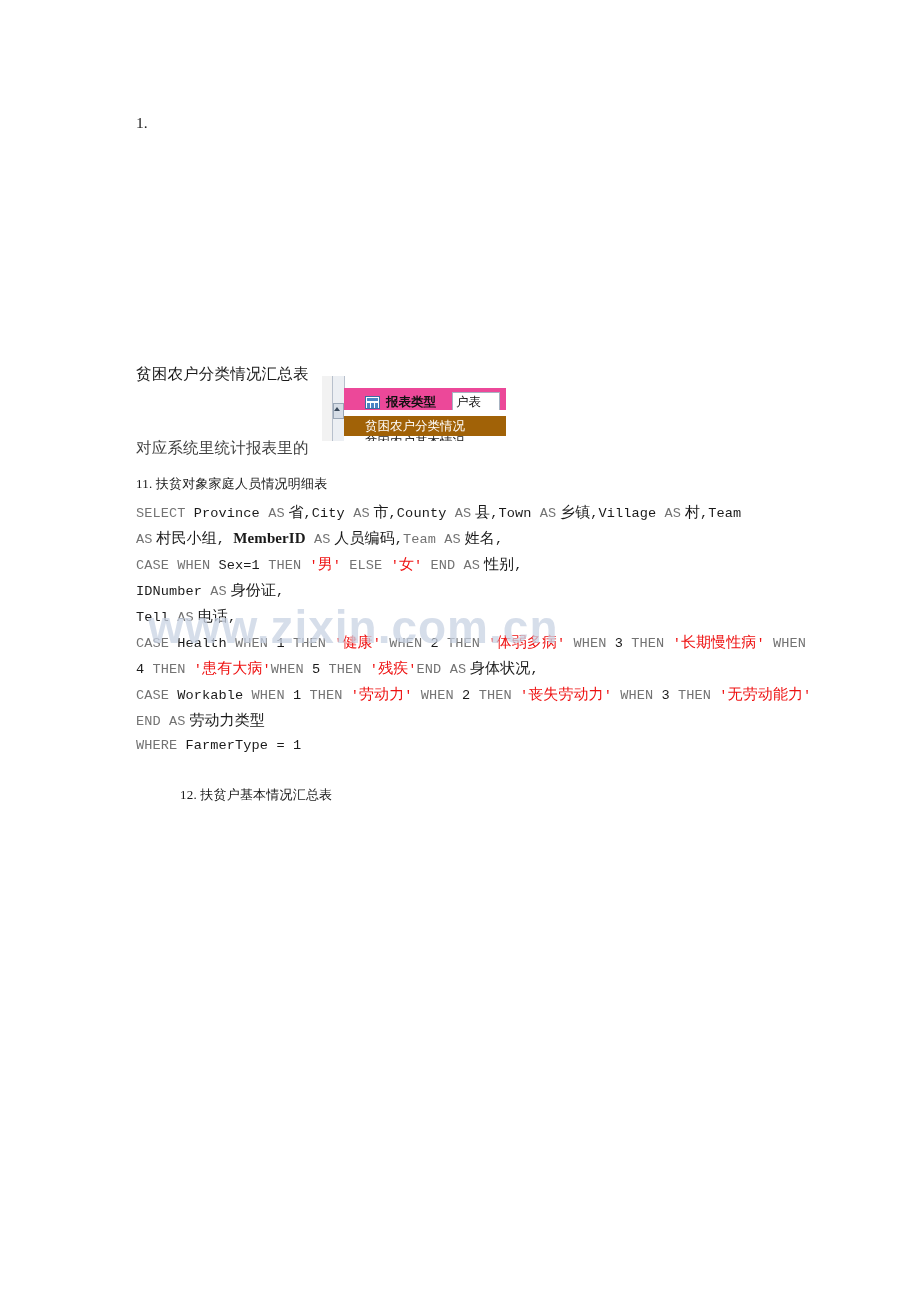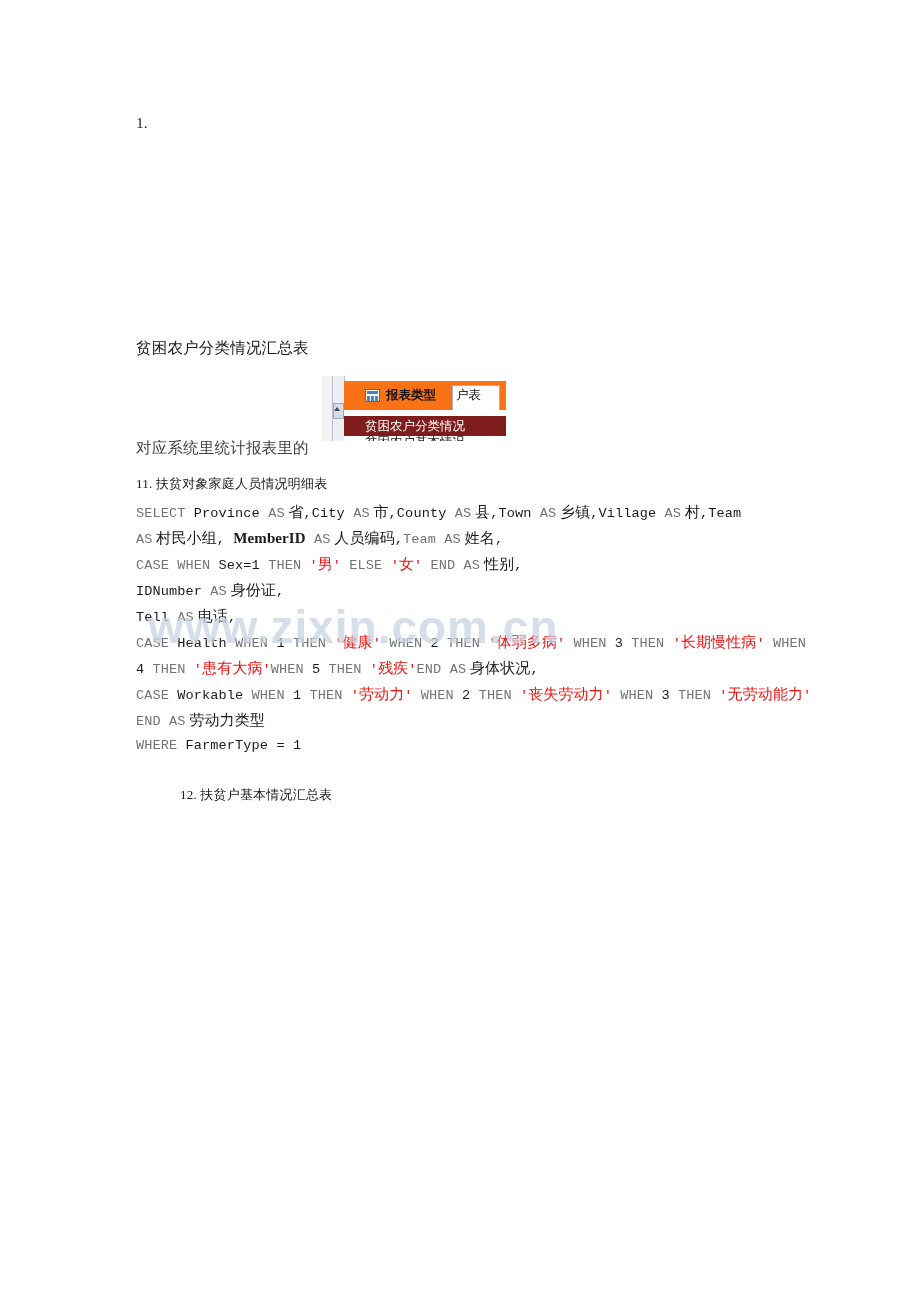--- a/index.html
+++ b/index.html
@@ -26,21 +26,21 @@
     top: 114px;
     font-size: 15.5px;
     font-family: "Liberation Serif", "DejaVu Serif", serif;
     color: #1a1a1a;
   }
 
   
   .report-title {
     position: absolute;
     left: 136px;
-    top: 338px;
+    top: 364px;
     font-size: 15.5px;
     letter-spacing: 0.2px;
     color: #1a1a1a;
   }
   .corresponds-line {
     position: absolute;
     left: 136px;
     top: 438px;
     font-size: 15.5px;
     letter-spacing: 0.2px;
@@ -92,24 +92,24 @@
     top: 31px;
     width: 0;
     height: 0;
     border-left: 3px solid transparent;
     border-right: 3px solid transparent;
     border-bottom: 4px solid #3a4a5c;
   }
   .embed-toolbar {
     position: absolute;
     left: 22px;
-    top: 5px;
+    top: 12px;
     right: 0;
     height: 33px;
-    background: #f97316;
+    background: #ec4899;
     border-bottom: 1px solid #d0d0d0;
   }
   .embed-grid-icon {
     position: absolute;
     left: 21px;
     top: 8px;
     width: 15px;
     height: 13px;
     background: #ffffff;
     border: 1px solid #3b6ea5;
@@ -161,21 +161,21 @@
     right: 0;
     height: 6px;
     background: #ffffff;
   }
   .embed-selected-row {
     position: absolute;
     left: 22px;
     top: 40px;
     right: 0;
     height: 20px;
-    background: #7f1d1d;
+    background: #a16207;
     padding-left: 20px;
   }
   .embed-selected-row span {
     position: absolute;
     left: 21px;
     top: 2px;
     font-size: 12.5px;
     color: #ffffff;
     white-space: nowrap;
     font-family: "Liberation Sans", "DejaVu Sans", sans-serif;

